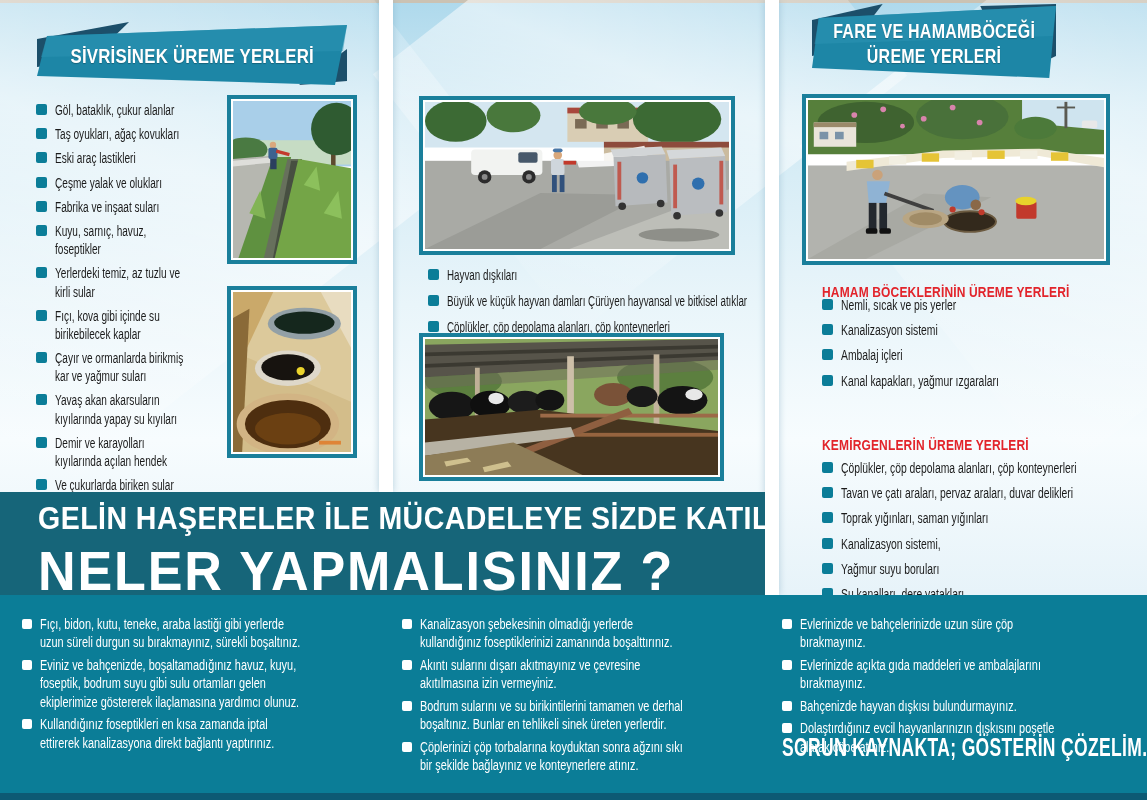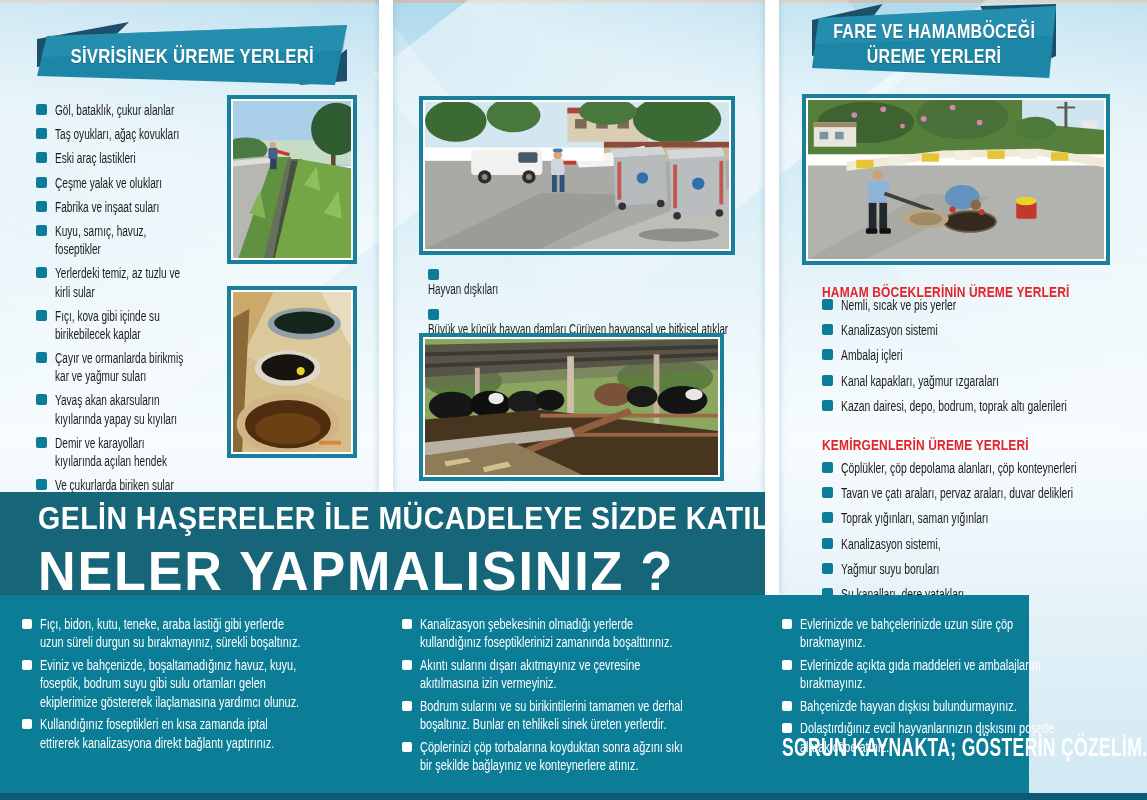--- a/index.html
+++ b/index.html
@@ -24,35 +24,35 @@
 
   
   .blist{position:absolute;list-style:none;margin:0;padding:0;}
   .blist li{display:flex;align-items:flex-start;}
   .sq{flex:0 0 auto;width:11px;height:11px;border-radius:2px;background:#0b7d98;margin:3px 8px 0 0;}
   .dark li{margin-bottom:6px;}
   .dark .txt{color:#1b1b1b;font-size:14px;line-height:1.3;}
   .w240{display:inline-block;width:240px;transform:scaleX(.72);transform-origin:left top;}
   .nw70{display:inline-block;white-space:nowrap;transform:scaleX(.70);transform-origin:left top;font-size:13.5px;}
   .nw74{display:inline-block;white-space:nowrap;transform:scaleX(.74);transform-origin:left top;font-size:13.5px;}
-  .mid li{margin-bottom:8px;flex-direction:column;}
+  .mid li{margin-bottom:8px;}
   .rp li{margin-bottom:7px;}
   .redhead{position:absolute;color:#e2242b;font-weight:bold;font-size:15px;white-space:nowrap;transform:scaleX(.8);transform-origin:left center;letter-spacing:.2px;}
 
   
   .photo{position:absolute;border:4px solid #1a7f9b;background:#fff;padding:2px;box-sizing:border-box;}
   .photo svg{display:block;width:100%;height:100%;}
 
   
   .banner{position:absolute;left:0;top:492px;width:765px;height:103px;background:#166579;color:#fff;box-sizing:border-box;padding:9px 0 0 38px;overflow:hidden;}
   .banner .l1{font-size:31px;font-weight:bold;white-space:nowrap;transform:scaleX(.92);transform-origin:left center;letter-spacing:.5px;}
   .banner .l2{font-size:56px;font-weight:bold;white-space:nowrap;transform:scaleX(.93);transform-origin:left center;letter-spacing:2px;margin-top:1px;}
 
   
-  .bottom{position:absolute;left:0;top:595px;width:1029px;height:198px;background:#0b7d97;}
+  .bottom{position:absolute;left:0;top:595px;width:1147px;height:198px;background:#0b7d97;}
   .light{list-style:none;margin:0;padding:0;position:absolute;}
   .light li{display:flex;align-items:flex-start;margin-bottom:4px;}
   .light .sq{background:#ffffff;width:10px;height:10px;margin-top:4px;}
   .light .txt{color:#ffffff;font-size:14px;line-height:1.32;}
   .w400{display:inline-block;width:400px;transform:scaleX(.78);transform-origin:left top;}
   .slogan{position:absolute;color:#ffffff;font-weight:bold;font-size:25px;white-space:nowrap;transform:scaleX(.70);transform-origin:left center;letter-spacing:.5px;}
   .footstrip{position:absolute;left:0;top:793px;width:1147px;height:7px;background:#0d5a74;}
 </style>
 </head>
 <body>
@@ -339,24 +339,20 @@
         <span class="txt nw74">Kanalizasyon sistemi</span>
       </li>
     <li>
         <span class="sq"></span>
         <span class="txt nw74">Ambalaj içleri</span>
       </li>
     <li>
         <span class="sq"></span>
         <span class="txt nw74">Kanal kapakları, yağmur ızgaraları</span>
       </li>
-    <li>
-        <span class="sq"></span>
-        <span class="txt nw74">Kazan dairesi, depo, bodrum, toprak altı galerileri</span>
-      </li>
   </ul>
 
   <div class="redhead" style="left:822px;top:436px;">KEMİRGENLERİN ÜREME YERLERİ</div>
   <ul class="blist dark rp" style="left:822px;top:459px;width:320px;">
     <li>
         <span class="sq"></span>
         <span class="txt nw74">Çöplükler, çöp depolama alanları, çöp konteynerleri</span>
       </li>
     <li>
         <span class="sq"></span>

